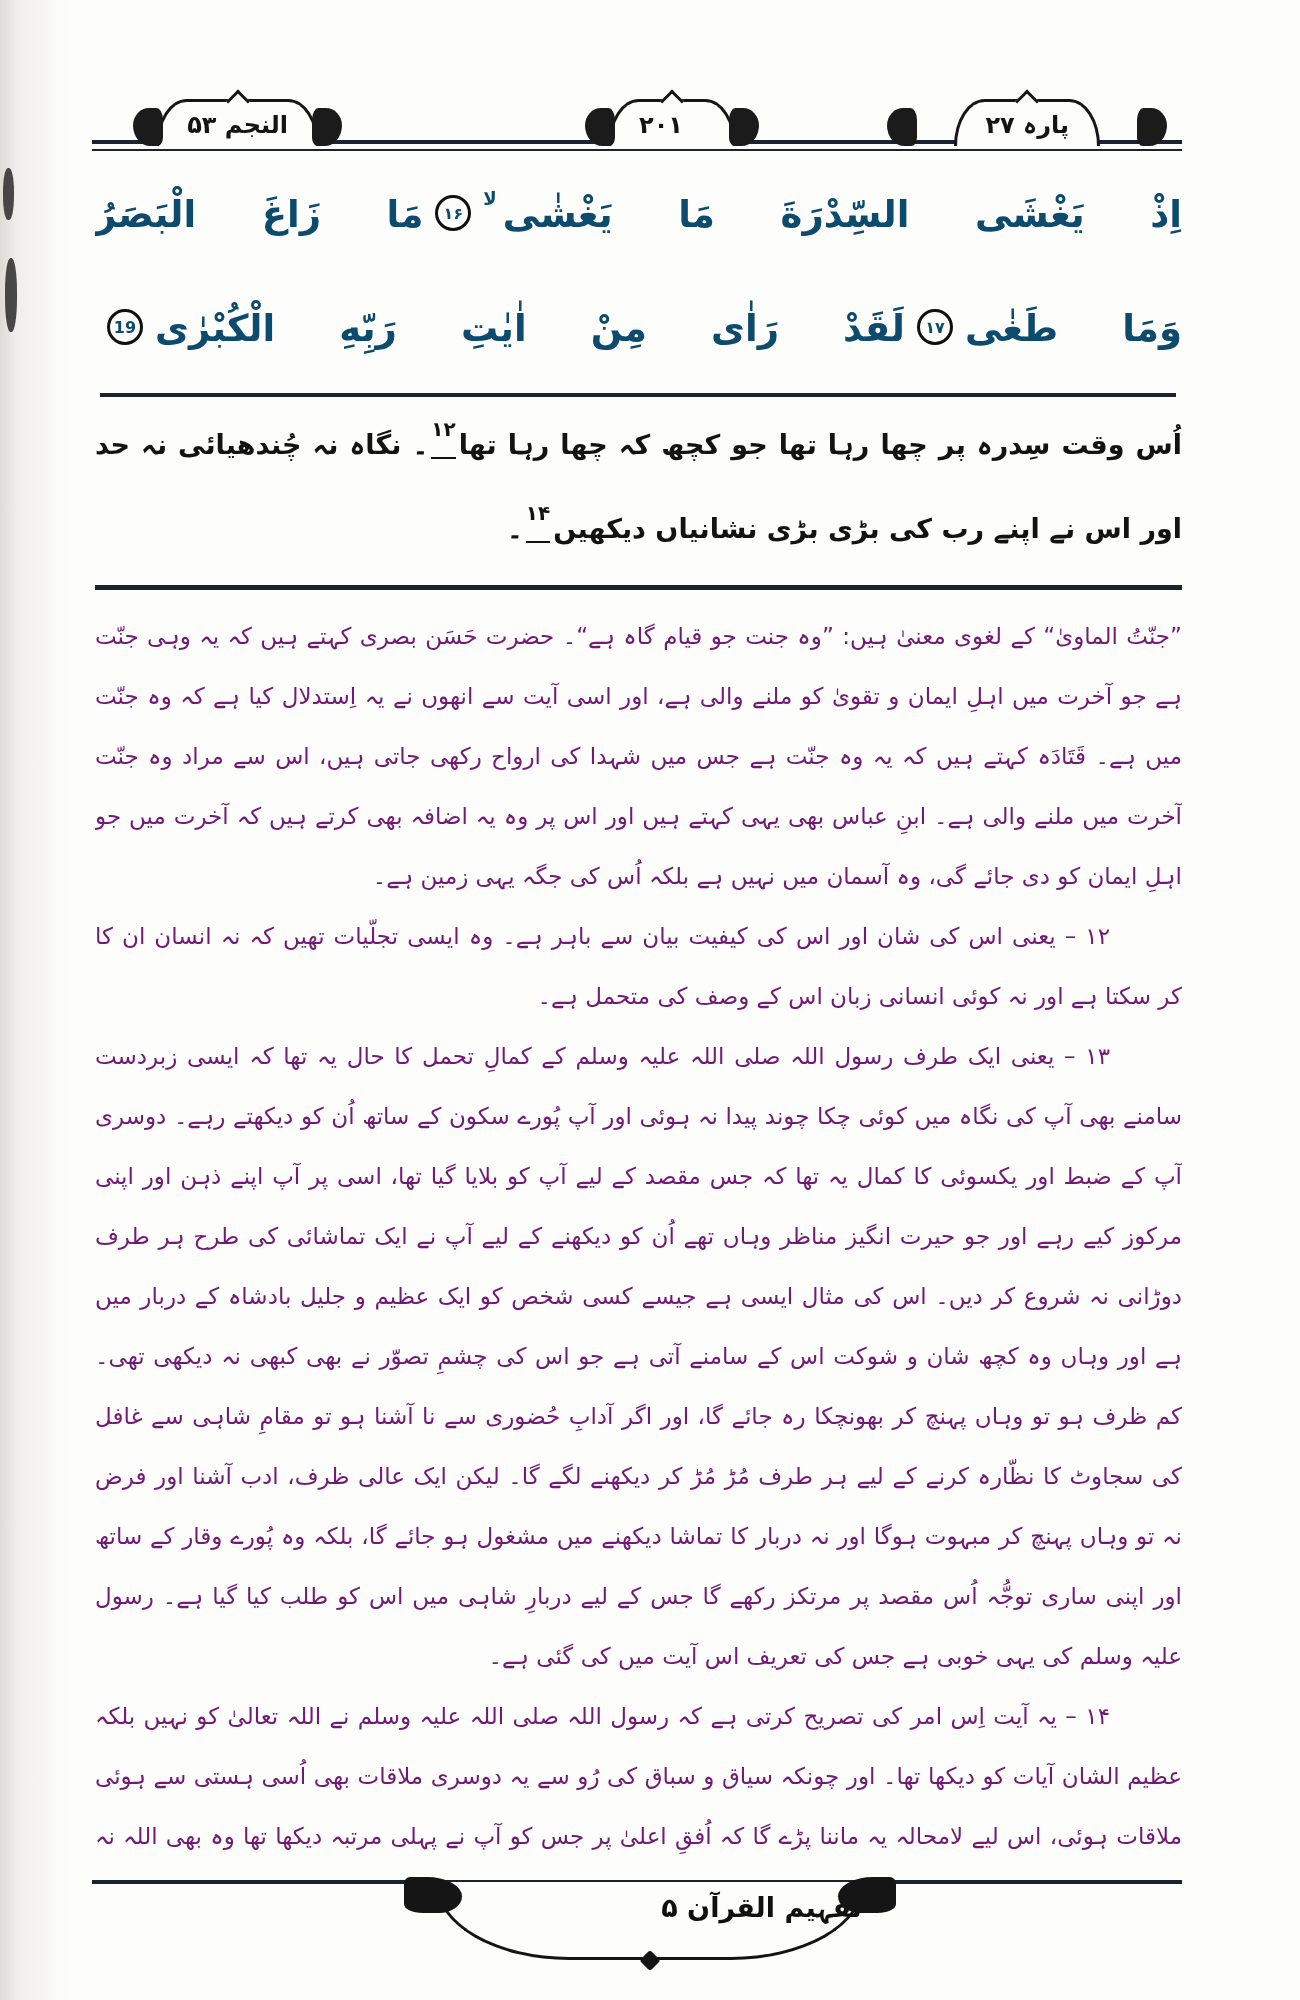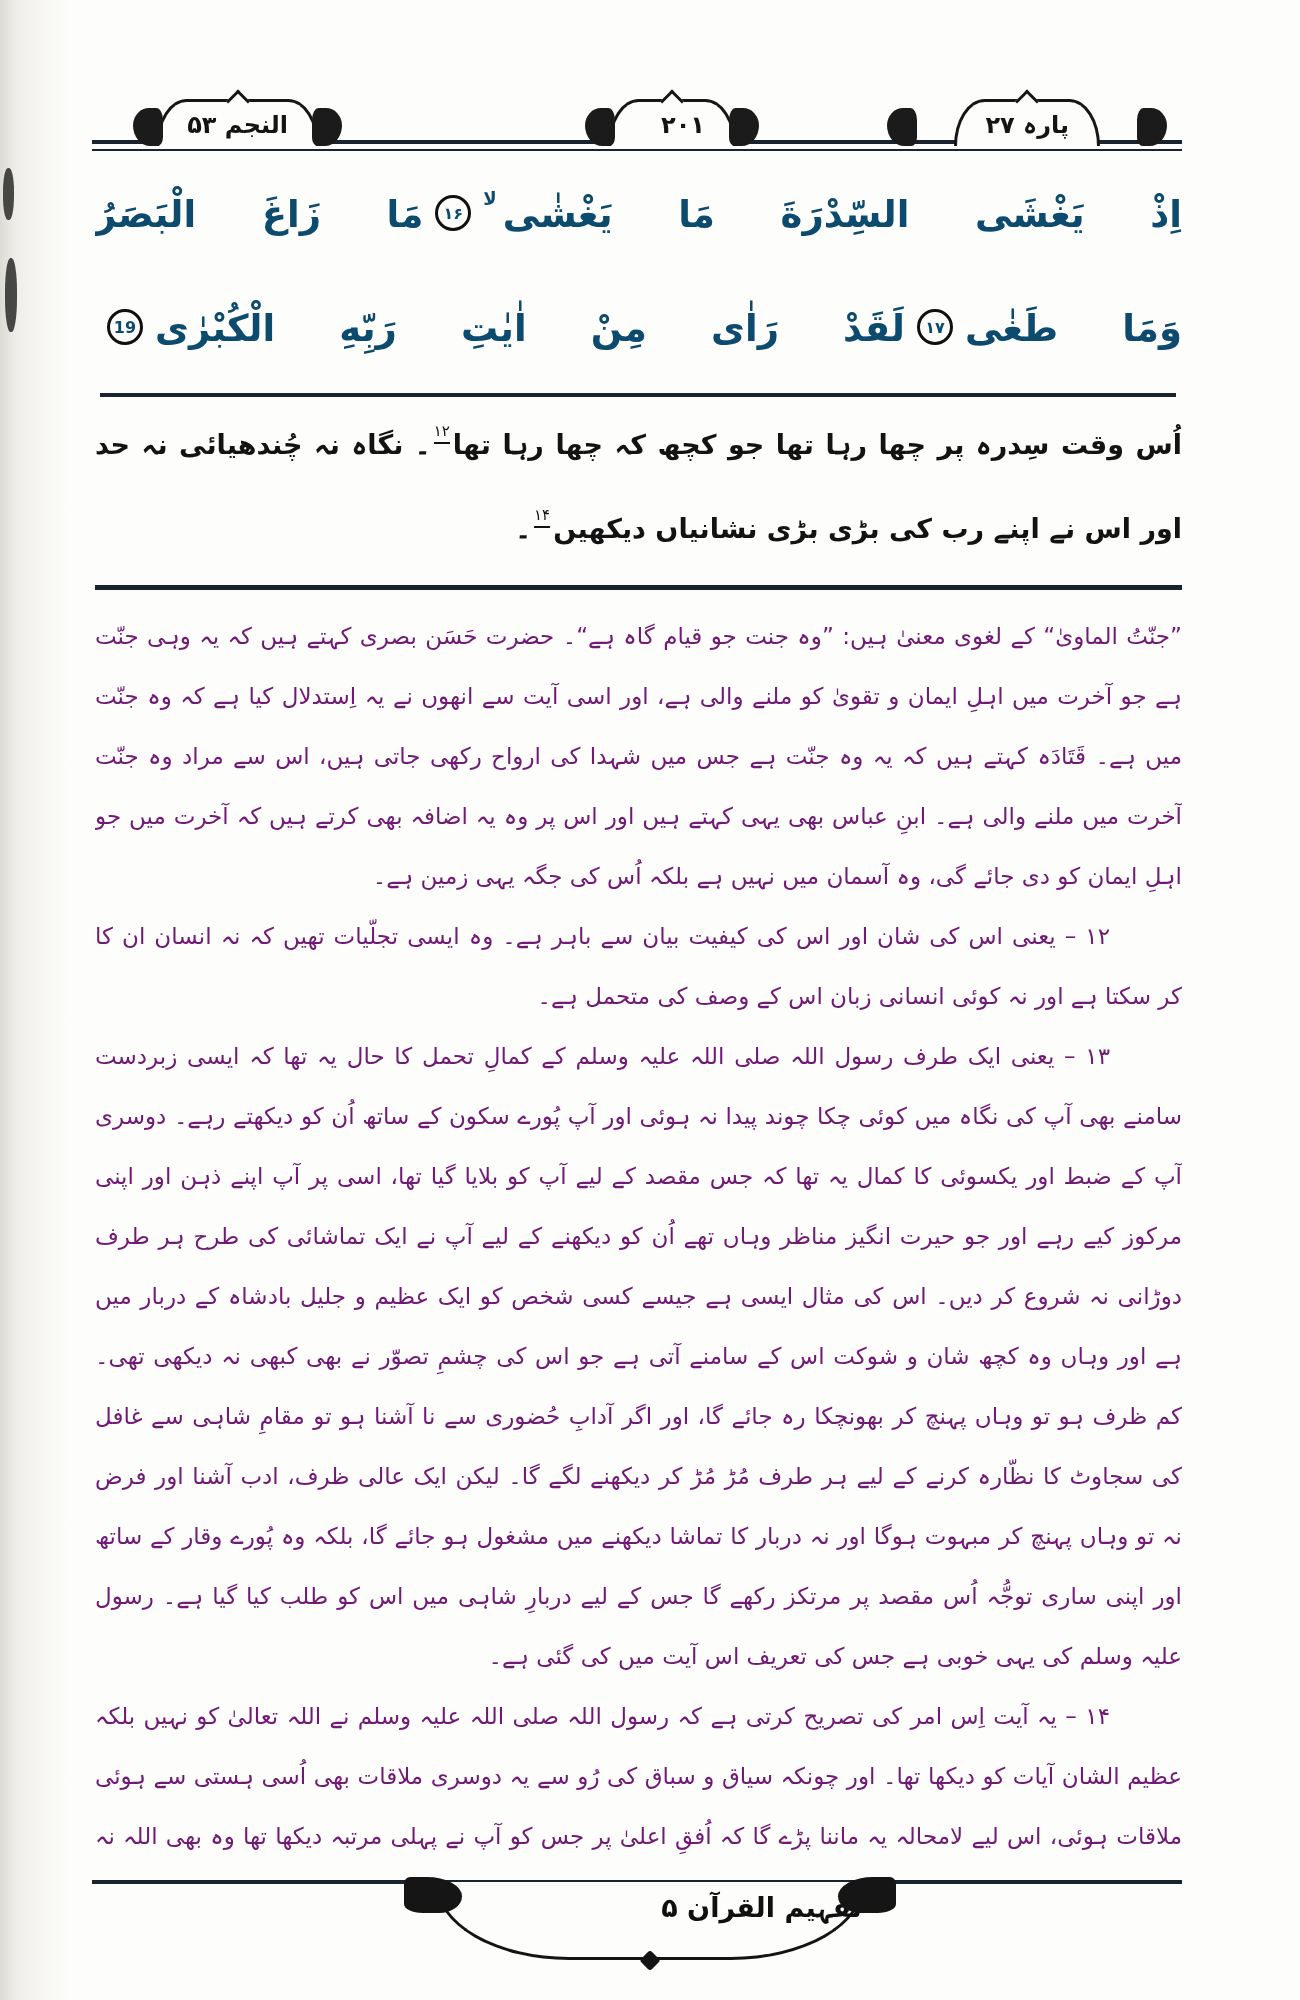--- a/index.html
+++ b/index.html
@@ -21,21 +21,21 @@
   
   .hdr { position:relative; height:140px; }
   .cartouche { position:absolute; bottom:-6px; display:flex; align-items:flex-end; }
   .c-left   { right:965px; }   
   .c-center { right:548px; }
   .c-right  { right:140px;gap:44px; }   
   .arch {
     position:relative; background:#fdfdfb;
     border:3px solid #161616; border-bottom:none;
     border-radius:34px 34px 0 0 / 52px 52px 0 0;
-    padding:10px 28px 8px; min-width:128px; text-align:right;
+    padding:10px 28px 8px; min-width:128px; text-align:left;
     font-size:24px; font-weight:bold; line-height:1.1;
   }
   .arch::before {
     content:""; position:absolute; top:-9px; left:50%;
     width:14px; height:14px; background:#fdfdfb;
     border-top:3px solid #161616; border-left:3px solid #161616;
     transform:translateX(-50%) rotate(45deg);
   }
   .orn {
     display:inline-block; width:30px; height:38px; background:#1b1b1b;
@@ -71,22 +71,22 @@
   .rule { background:#1a2330; border:none; }
   .mid-rule { margin:4px 124px 0 100px; height:4px; }
   .translation { margin:8px 118px 0 95px; }
   .tline {
     height:84px; line-height:80px; overflow:hidden;
     font-size:27px; font-weight:bold; color:#131313;
   }
   .t-full { text-align:justify; text-align-last:justify; }
   .t-end  { text-align:right; }
   .fmark {
-    display:inline-block; font-size:15px; font-weight:normal; line-height:1;
-    border-bottom:2.5px solid #131313; padding-bottom:3px;
+    display:inline-block; font-size:20px; font-weight:bold; line-height:1;
+    border-bottom:2.5px solid #131313; padding-bottom:18px;
     transform:translateY(-18px); margin:0 3px; vertical-align:baseline;
   }
 
   .thick-rule { margin:12px 118px 0 95px; height:5px; }
 
   
   .commentary { margin:16px 118px 0 95px; }
   .cline {
     height:60px; line-height:60px; overflow:hidden;
     font-size:23px; color:#701a75;

